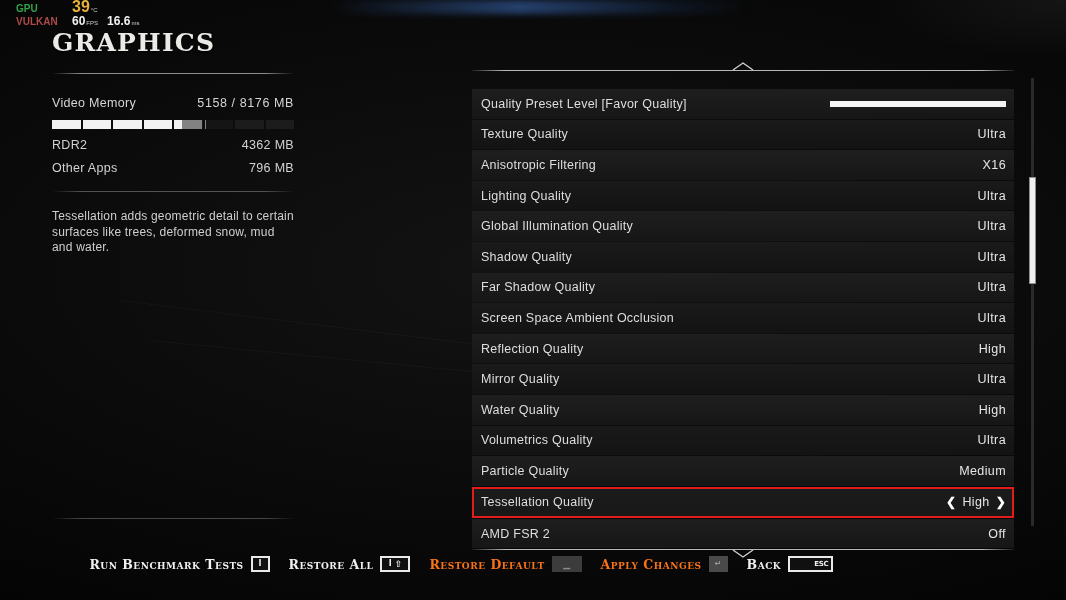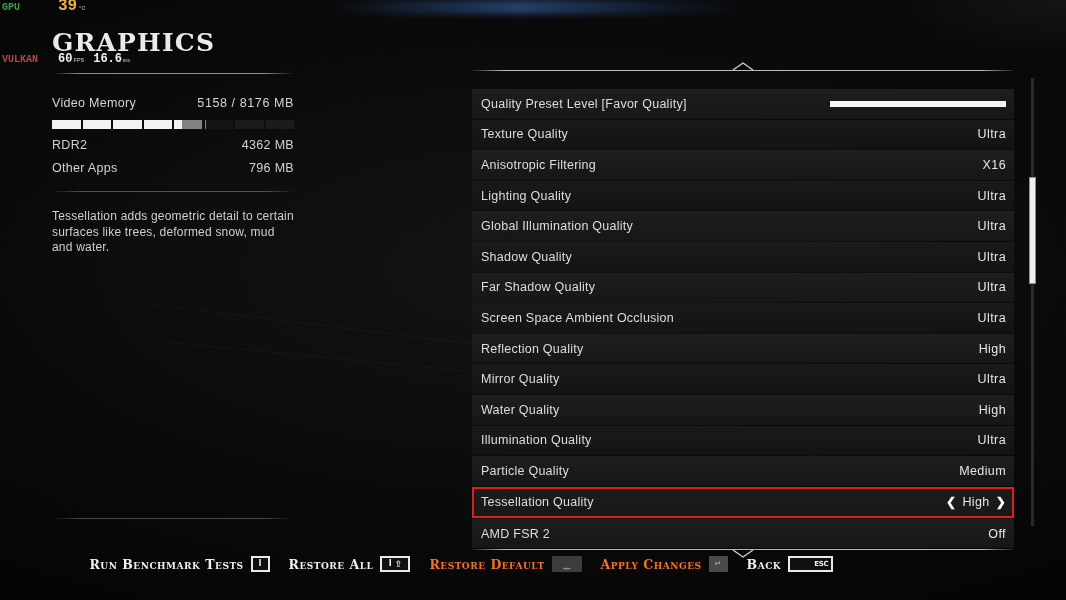--- a/index.html
+++ b/index.html
@@ -30,30 +30,30 @@
     background:linear-gradient(90deg, rgba(30,60,110,0) 0%, rgba(60,110,190,.55) 45%, rgba(40,80,150,.2) 80%, rgba(0,0,0,0) 100%);
     filter:blur(3px);
   }
   #bg-corner {
     position:absolute; right:0; top:0; width:200px; height:60px;
     background:radial-gradient(ellipse at 100% 0%, rgba(120,120,130,.13) 0%, rgba(0,0,0,0) 70%);
   }
 
   
   #perf {
-    position:absolute; left:2px; top:1px;
-    font-family:Liberation Mono, monospace;
+    position:absolute; left:16px; top:1px;
+    font-family:Liberation Sans, sans-serif;
     font-size:10px; line-height:11px;
     letter-spacing:0px;
     z-index:30;
     white-space:nowrap;
   }
   #perf .row { display:flex; align-items:baseline; }
   #perf .lbl-gpu { color:#33a348; font-weight:bold; width:56px; display:inline-block; }
-  #perf .lbl-api { color:#b04a4a; font-weight:bold; width:56px; display:inline-block;margin-top:40px; }
+  #perf .lbl-api { color:#b04a4a; font-weight:bold; width:56px; display:inline-block; }
   #perf .val { color:#e8b13c; font-weight:bold; font-size:16px; }
   #perf .val-w { color:#f2f2f2; font-weight:bold; font-size:12px; }
   #perf .unit { color:#cfcfcf; font-size:6px; vertical-align:super; margin-left:1px; }
   #perf .gap { display:inline-block; width:9px; }
 
   
   #left-panel { position:absolute; left:52px; top:28px; width:242px; z-index:20; }
   #page-title {
     font-family:"DejaVu Serif", serif;
     font-weight:bold;
@@ -324,21 +324,21 @@
       </div>
       <div class="srow alt">
         <span class="label">Mirror Quality</span>
         <span class="value">Ultra</span>
       </div>
       <div class="srow">
         <span class="label">Water Quality</span>
         <span class="value">High</span>
       </div>
       <div class="srow alt">
-        <span class="label">Illumination Quality</span>
+        <span class="label">Volumetrics Quality</span>
         <span class="value">Ultra</span>
       </div>
       <div class="srow">
         <span class="label">Particle Quality</span>
         <span class="value">Medium</span>
       </div>
       <div class="srow alt selected">
         <span class="label">Tessellation Quality</span>
         <div class="value-wrap">
           <span class="arrow">❮</span>

